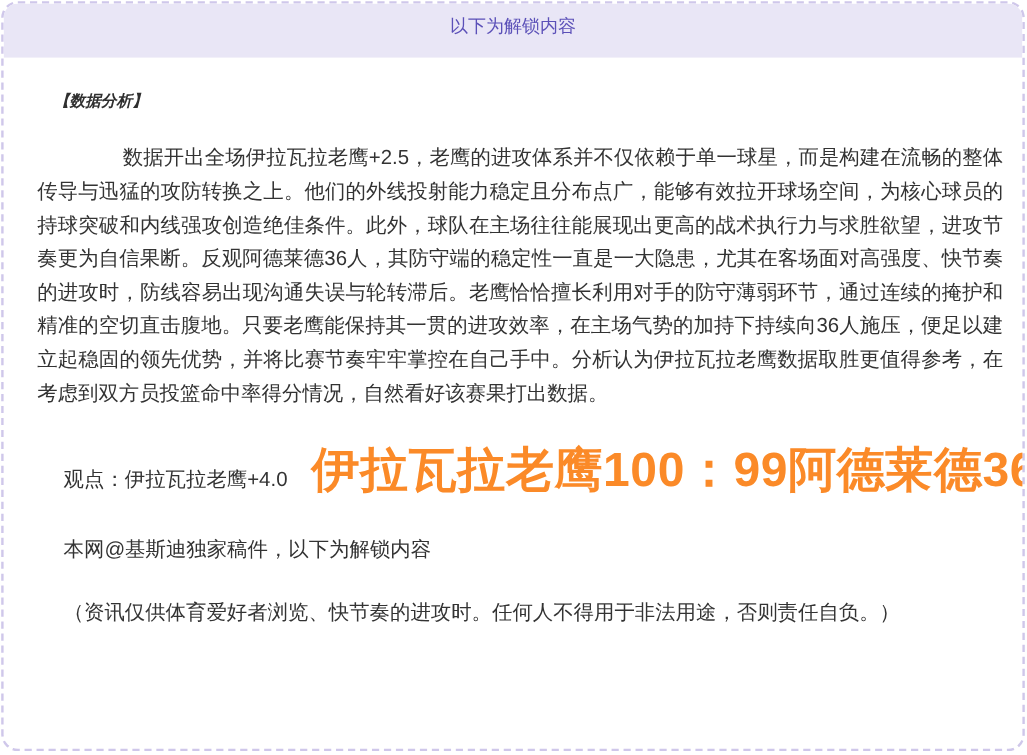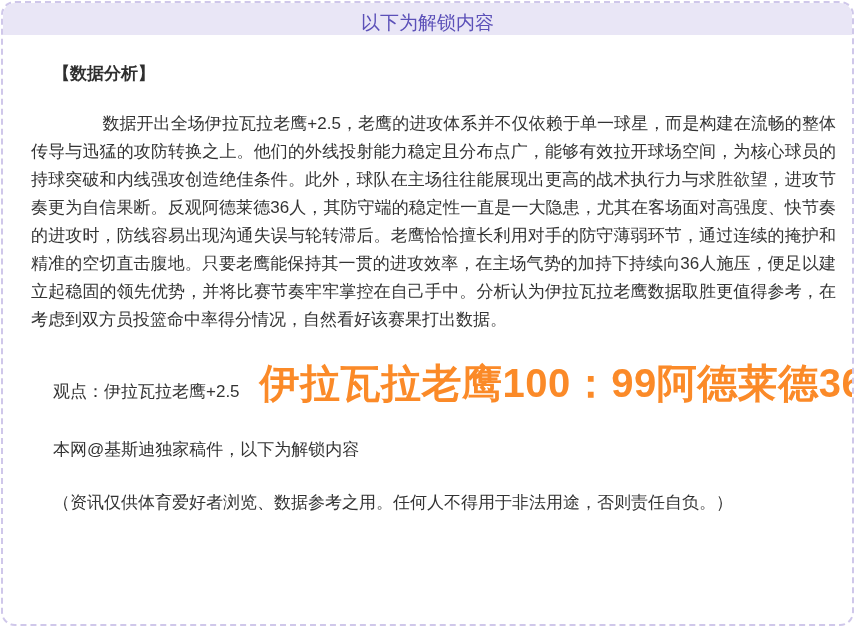--- a/index.html
+++ b/index.html
@@ -21,38 +21,39 @@
     left: 1px;
     top: 1px;
     width: 853px;
     height: 625px;
     border: 2px dashed #cfc7ea;
     border-radius: 14px;
     background: #ffffff;
     overflow: hidden;
   }
   .unlock-bar {
-    height: 32px;
+    height: 45px;
     line-height: 39px;
     background: #e9e6f6;
     color: #5b50b8;
-    font-size: 19px;
+    font-size: 15px;
     text-align: center;
   }
   .content {
     padding: 0 16px;
     color: #333333;
     font-size: 17px;
   }
   .section-heading {
     margin: 27px 0 0 0;
     text-indent: 2em;
-    font-size: 17px;
+    font-size: 13px;
     font-weight: bold;
     color: #2f2f2f;
+    font-style: italic;
   }
   .analysis-para {
     margin: 25px 0 0 12px;
     line-height: 28px;
     text-align: justify;
     text-indent: 4.2em;
   }
   .viewpoint-row {
     margin: 22px 0 0 0;
     text-indent: 2em;
@@ -83,23 +84,23 @@
 
     <div class="unlock-bar">以下为解锁内容</div>
 
     <div class="content">
 
       <h3 class="section-heading">【数据分析】</h3>
 
       <p class="analysis-para">数据开出全场伊拉瓦拉老鹰+2.5，老鹰的进攻体系并不仅依赖于单一球星，而是构建在流畅的整体传导与迅猛的攻防转换之上。他们的外线投射能力稳定且分布点广，能够有效拉开球场空间，为核心球员的持球突破和内线强攻创造绝佳条件。此外，球队在主场往往能展现出更高的战术执行力与求胜欲望，进攻节奏更为自信果断。反观阿德莱德36人，其防守端的稳定性一直是一大隐患，尤其在客场面对高强度、快节奏的进攻时，防线容易出现沟通失误与轮转滞后。老鹰恰恰擅长利用对手的防守薄弱环节，通过连续的掩护和精准的空切直击腹地。只要老鹰能保持其一贯的进攻效率，在主场气势的加持下持续向36人施压，便足以建立起稳固的领先优势，并将比赛节奏牢牢掌控在自己手中。分析认为伊拉瓦拉老鹰数据取胜更值得参考，在考虑到双方员投篮命中率得分情况，自然看好该赛果打出数据。</p>
 
       <p class="viewpoint-row">
-        <span class="viewpoint-label">观点：伊拉瓦拉老鹰+2.5</span><span class="score-prediction">伊拉瓦拉老鹰100：99阿德莱德36人</span>
+        <span class="viewpoint-label">观点：伊拉瓦拉老鹰+4.0</span><span class="score-prediction">伊拉瓦拉老鹰100：99阿德莱德36人</span>
       </p>
 
 
       <p class="meta-line">本网@基斯迪独家稿件，以下为解锁内容</p>
 
-      <p class="meta-line">（资讯仅供体育爱好者浏览、数据参考之用。任何人不得用于非法用途，否则责任自负。）</p>
+      <p class="meta-line">（资讯仅供体育爱好者浏览、快节奏的进攻时。任何人不得用于非法用途，否则责任自负。）</p>
 
     </div>
   </div>
 </div>
 
 </body></html>

